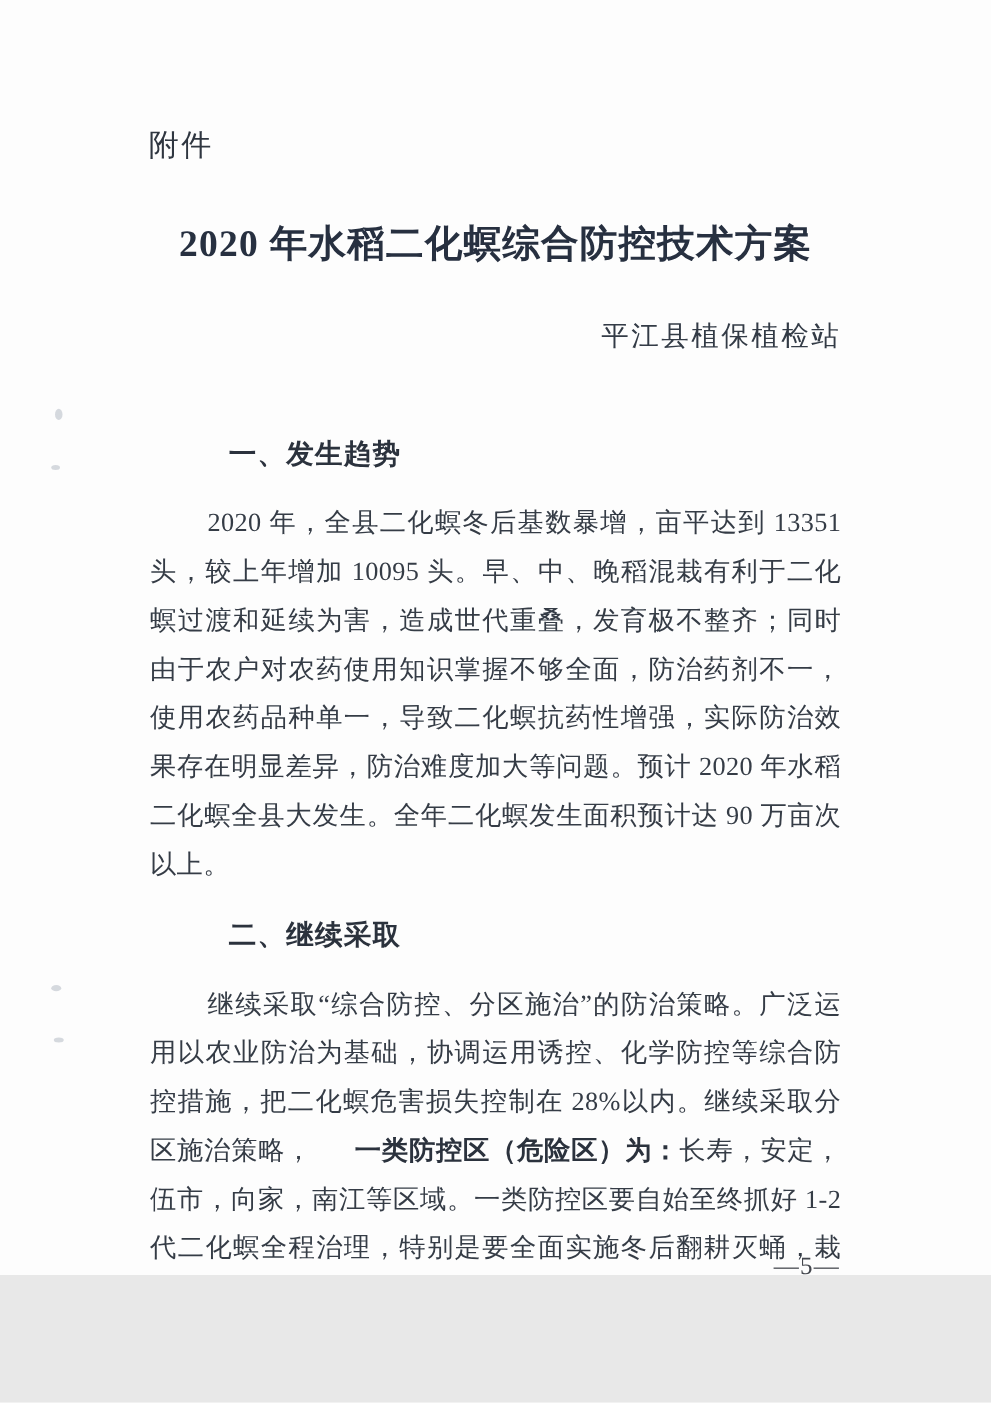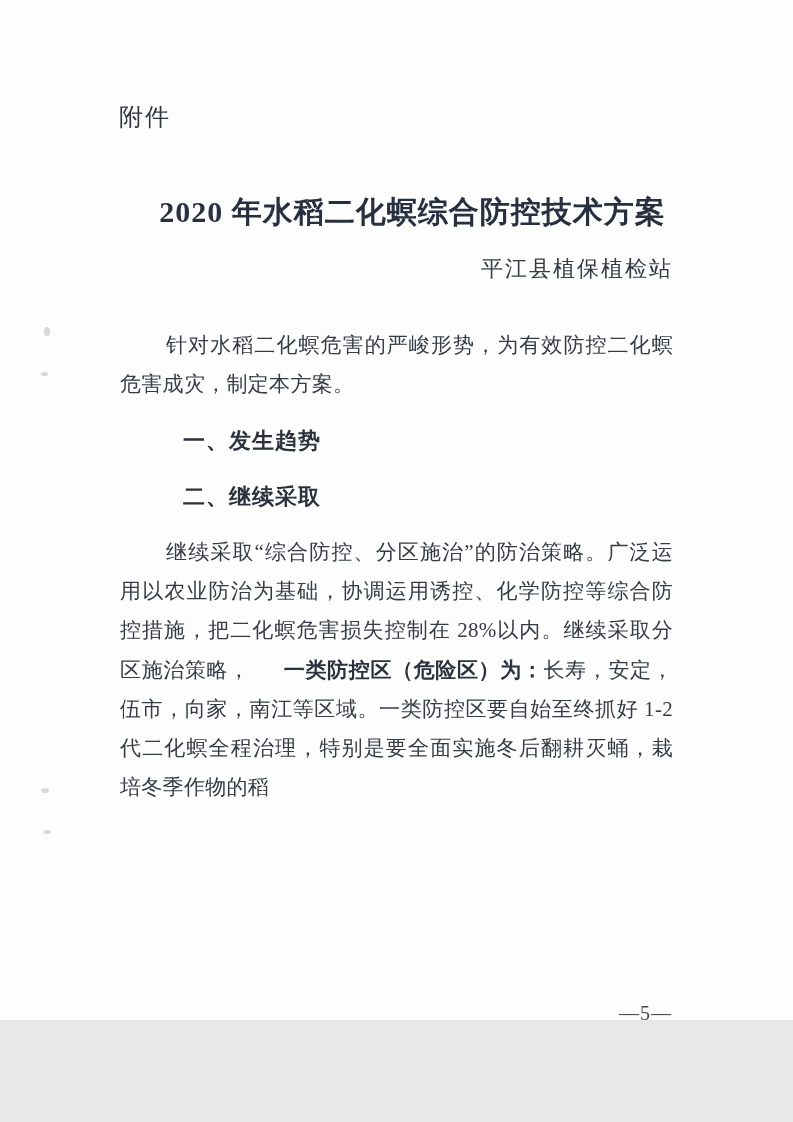--- a/index.html
+++ b/index.html
@@ -22,21 +22,21 @@
     font-size: 24px;
     line-height: 34px;
     letter-spacing: 2px;
     color: #2f3640;
   }
   .doc-title {
     position: absolute;
     left: 110px;
     top: 176px;
     width: 573px;
-    margin: 16px;
+    margin: 0;
     text-align: center;
     font-size: 30px;
     line-height: 40px;
     font-weight: 700;
     letter-spacing: 1px;
     color: #273040;
   }
   .doc-author {
     position: absolute;
     left: 120px;
@@ -110,24 +110,24 @@
   <span class="speck s4"></span>
 
   <div class="attachment-label">附件</div>
 
   <h1 class="doc-title">2020 年水稻二化螟综合防控技术方案</h1>
 
   <div class="doc-author">平江县植保植检站</div>
 
   <div class="doc-body">
 
-    <p class="para">针对水稻二化螟危害的严峻形势，为有效防控二化螟危害成灾，制定本方案。</p>
 
     <h2 class="section-heading">一、发生趋势</h2>
 
+    <p class="para">2020 年，全县二化螟冬后基数暴增，亩平达到 13351 头，较上年增加 10095 头。早、中、晚稻混栽有利于二化螟过渡和延续为害，造成世代重叠，发育极不整齐；同时由于农户对农药使用知识掌握不够全面，防治药剂不一，使用农药品种单一，导致二化螟抗药性增强，实际防治效果存在明显差异，防治难度加大等问题。预计 2020 年水稻二化螟全县大发生。全年二化螟发生面积预计达 90 万亩次以上。</p>
 
     <h2 class="section-heading">二、继续采取</h2>
 
     <p class="para">
       <span>继续采取“综合防控、分区施治”的防治策略。广泛运用以农业防治为基础，协调运用诱控、化学防控等综合防控措施，把二化螟危害损失控制在 28%以内。继续采取分区施治策略，</span><span class="inline-bold">一类防控区（危险区）为：</span><span>长寿，安定，伍市，向家，南江等区域。一类防控区要自始至终抓好 1-2 代二化螟全程治理，特别是要全面实施冬后翻耕灭蛹，栽培冬季作物的稻</span>
     </p>
 
   </div>
 
   <div class="page-number">—5—</div>

